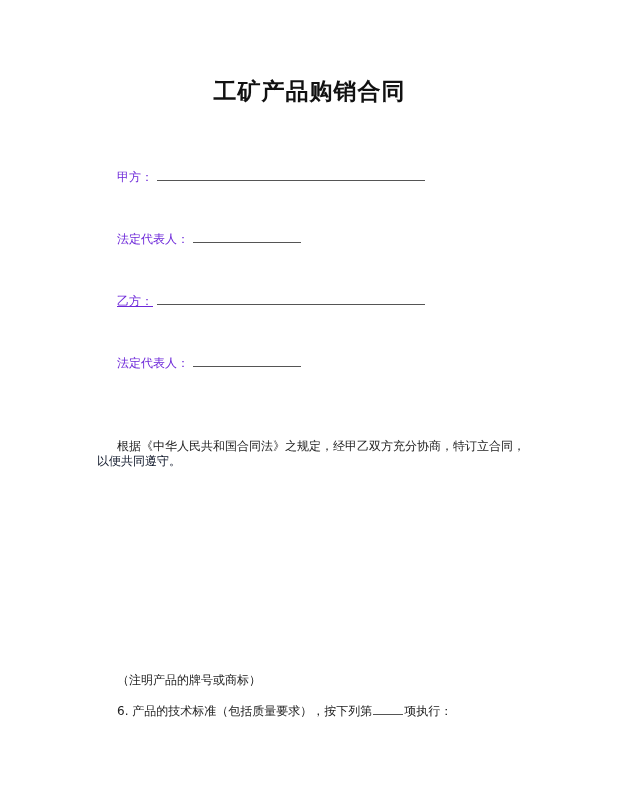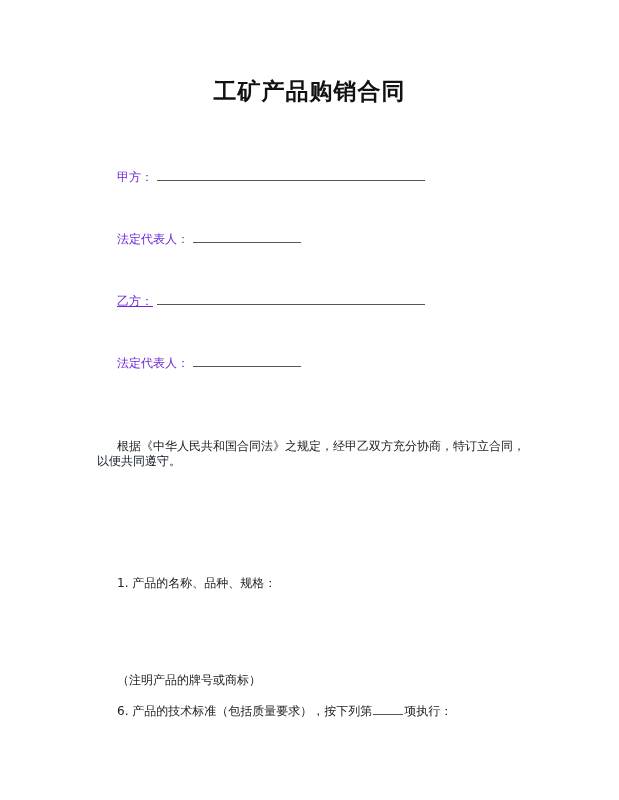--- a/index.html
+++ b/index.html
@@ -85,21 +85,20 @@
   </div>
 
   <div class="line" style="top:354px;">
     <span>法定代表人：</span><span class="blank short"></span>
   </div>
 
   <div class="para" style="top:417px;margin-top:21px;">根据《中华人民共和国合同法》之规定，经甲乙双方充分协商，特订立合同，</div>
   <div class="para2" style="top:453px;">以便共同遵守。</div>
 
 
-  <div class="para" style="top:575px;">1. 产品的名称、品种、规格：</div>
 
   <div class="para" style="top:672px;">（注明产品的牌号或商标）</div>
 
   <div class="para" style="top:702px;">
     <span>6. 产品的技术标准（包括质量要求），按下列第</span><span class="blank tiny"></span><span>项执行：</span>
   </div>
 
 </div>
 
 </body></html>

